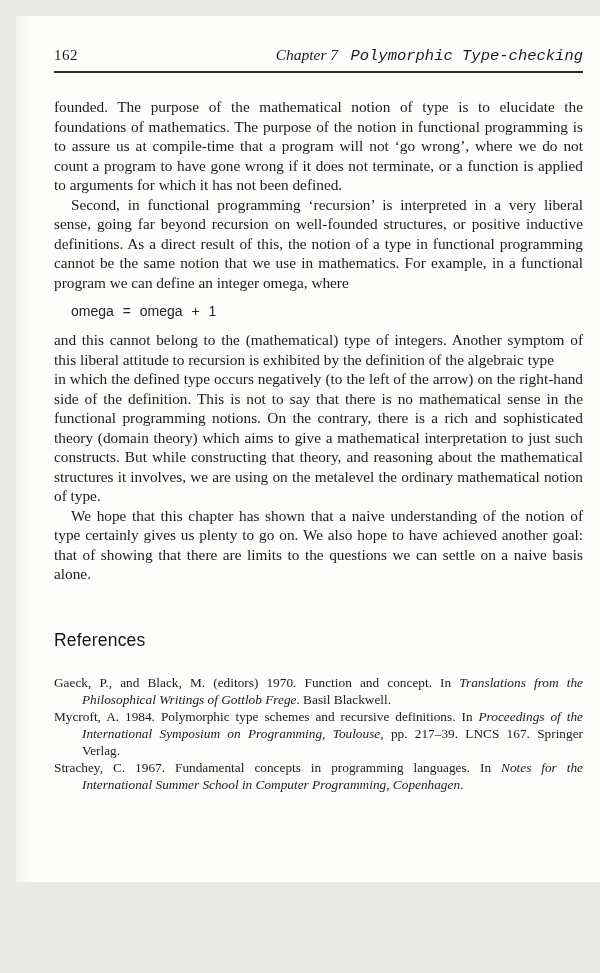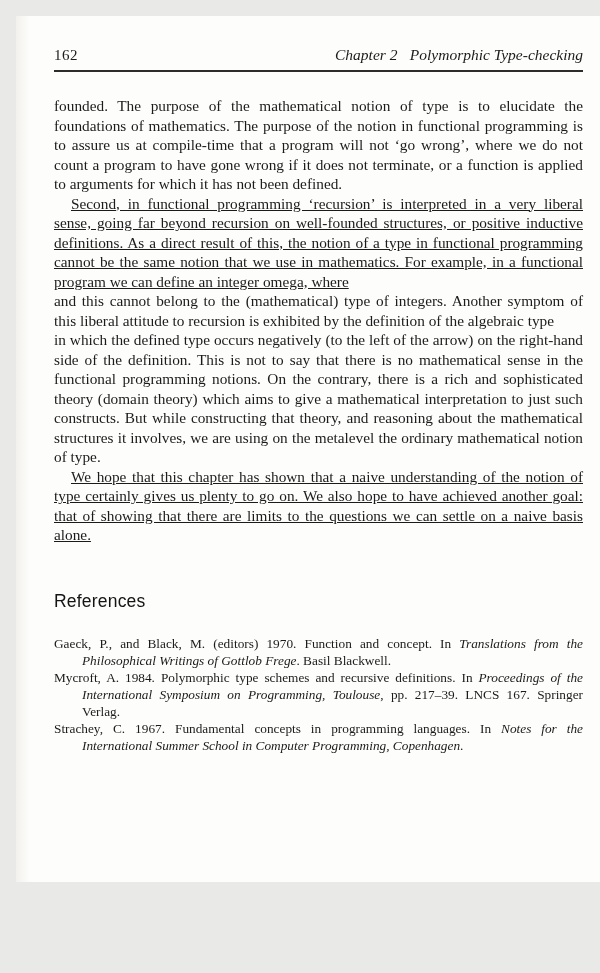--- a/index.html
+++ b/index.html
@@ -29,38 +29,38 @@
   .page-num {
     font-weight: normal;
     letter-spacing: 0.5px;
   }
   .chapter-ref {
     font-style: italic;
     font-size: 15.5px;
   }
   .chapter-ref .title-part {
     margin-left: 0.55em;
+    font-family: Liberation Mono, monospace;
   }
   .rule {
     height: 2px;
     background: #2e2c2a;
     margin-top: 6px;
   }
   main.body-text {
     margin-top: 24px;
     font-size: 15.3px;
     line-height: 19.5px;
     text-align: justify;
   }
   p.para {
     margin: 0;
   }
   p.para.indent {
     text-indent: 17px;
-    text-decoration: underline;
   }
   pre.code {
     font-family: "Liberation Sans", "DejaVu Sans", sans-serif;
     font-size: 14px;
     line-height: 18px;
     margin: 10px 0 10px 17px;
     word-spacing: 5px;
     color: #242424;
   }
   h2.refs-heading {
@@ -87,30 +87,31 @@
   }
 </style>
 </head>
 <body>
 
 <div class="page">
 
   <header class="running-header">
     <span class="page-num">162</span>
     <span class="chapter-ref">
-      <span class="chapter-part">Chapter 2</span>
+      <span class="chapter-part">Chapter 7</span>
       <span class="title-part">Polymorphic Type-checking</span>
     </span>
   </header>
 
   <div class="rule"></div>
 
   <main class="body-text" id="content">
       <p class="para">founded. The purpose of the mathematical notion of type is to elucidate the foundations of mathematics. The purpose of the notion in functional programming is to assure us at compile-time that a program will not ‘go wrong’, where we do not count a program to have gone wrong if it does not terminate, or a function is applied to arguments for which it has not been defined.</p>
       <p class="para indent">Second, in functional programming ‘recursion’ is interpreted in a very liberal sense, going far beyond recursion on well-founded structures, or positive inductive definitions. As a direct result of this, the notion of a type in functional programming cannot be the same notion that we use in mathematics. For example, in a functional program we can define an integer omega, where</p>
+      <pre class="code">omega = omega + 1</pre>
       <p class="para">and this cannot belong to the (mathematical) type of integers. Another symptom of this liberal attitude to recursion is exhibited by the definition of the algebraic type</p>
       <p class="para">in which the defined type occurs negatively (to the left of the arrow) on the right-hand side of the definition. This is not to say that there is no mathematical sense in the functional programming notions. On the contrary, there is a rich and sophisticated theory (domain theory) which aims to give a mathematical interpretation to just such constructs. But while constructing that theory, and reasoning about the mathematical structures it involves, we are using on the metalevel the ordinary mathematical notion of type.</p>
       <p class="para indent">We hope that this chapter has shown that a naive understanding of the notion of type certainly gives us plenty to go on. We also hope to have achieved another goal: that of showing that there are limits to the questions we can settle on a naive basis alone.</p>
     </main>
 
   <h2 class="refs-heading">References</h2>
 
   <section class="refs" id="refs">
       <p class="ref"><span>Gaeck, P., and Black, M. (editors) 1970. Function and concept. In </span><span class="it">Translations from the Philosophical Writings of Gottlob Frege</span><span>. Basil Blackwell.</span></p>
       <p class="ref"><span>Mycroft, A. 1984. Polymorphic type schemes and recursive definitions. In </span><span class="it">Proceedings of the International Symposium on Programming, Toulouse</span><span>, pp. 217–39. LNCS 167. Springer Verlag.</span></p>

